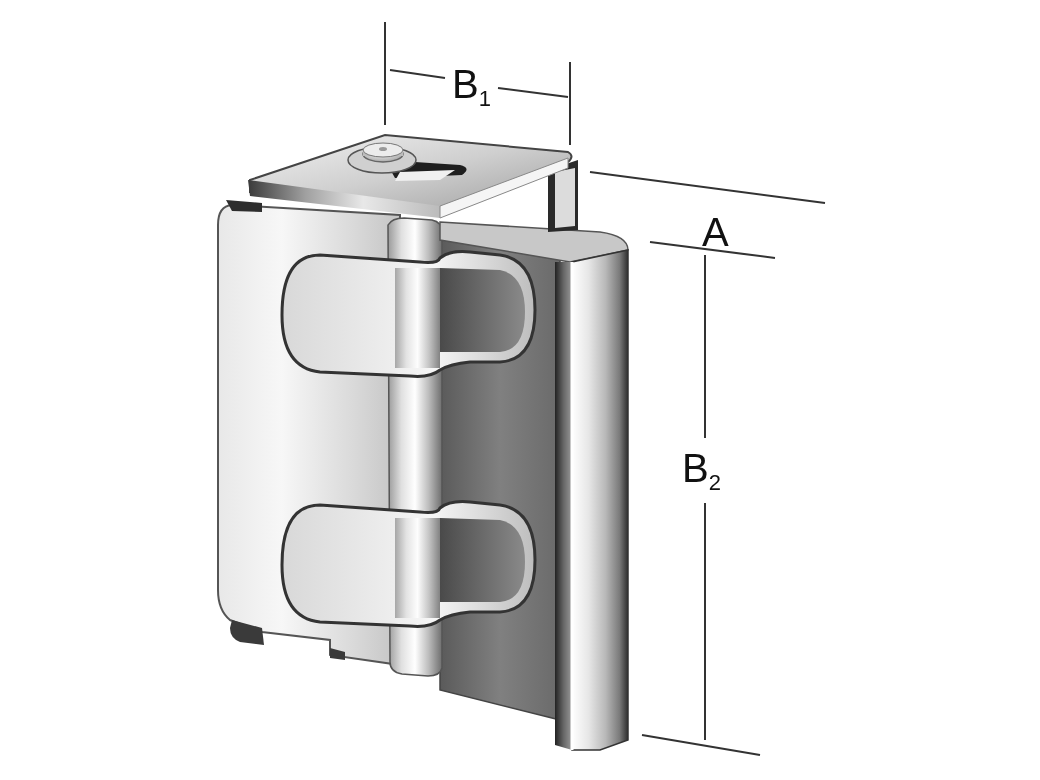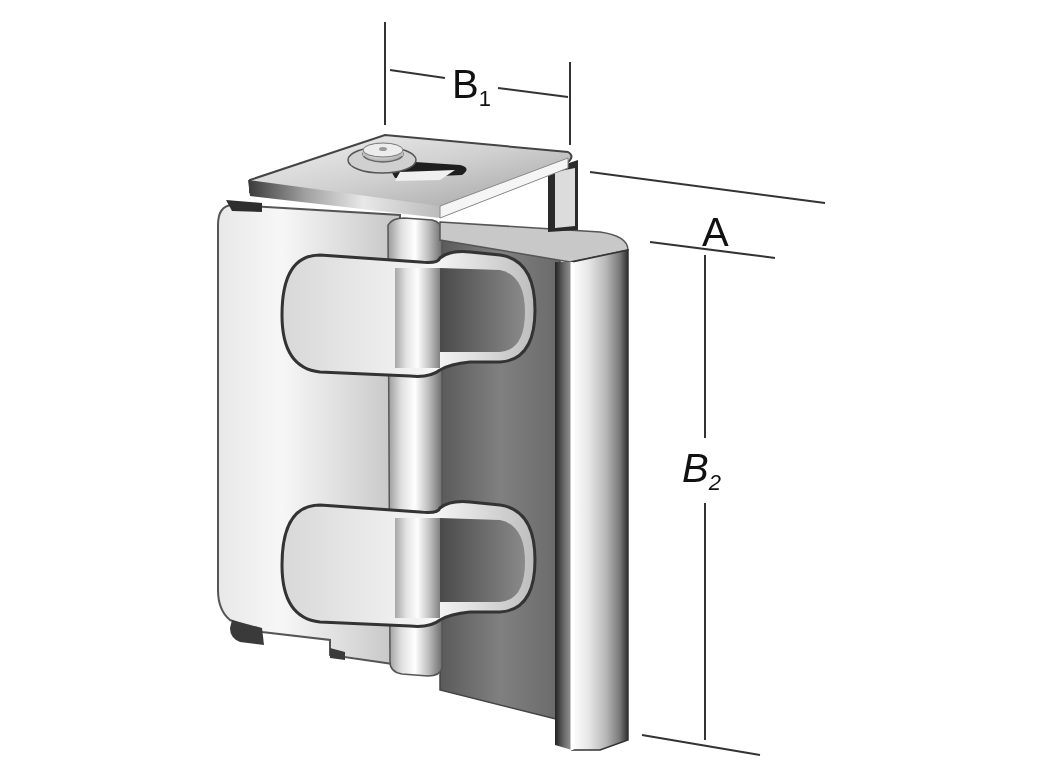--- a/index.html
+++ b/index.html
@@ -150,16 +150,16 @@
   </g>
 </svg>
 
   
   <div class="dim-label" style="left:448px; top:64px;">
     <span>B</span><sub>1</sub>
   </div>
   <div class="dim-label" style="left:698px; top:212px; background:transparent;">
     <span>A</span>
   </div>
-  <div class="dim-label" style="left:678px; top:448px;font-style:italic;">
+  <div class="dim-label" style="left:678px; top:448px;">
     <span>B</span><sub>2</sub>
   </div>
 </div>
 
 </body></html>

